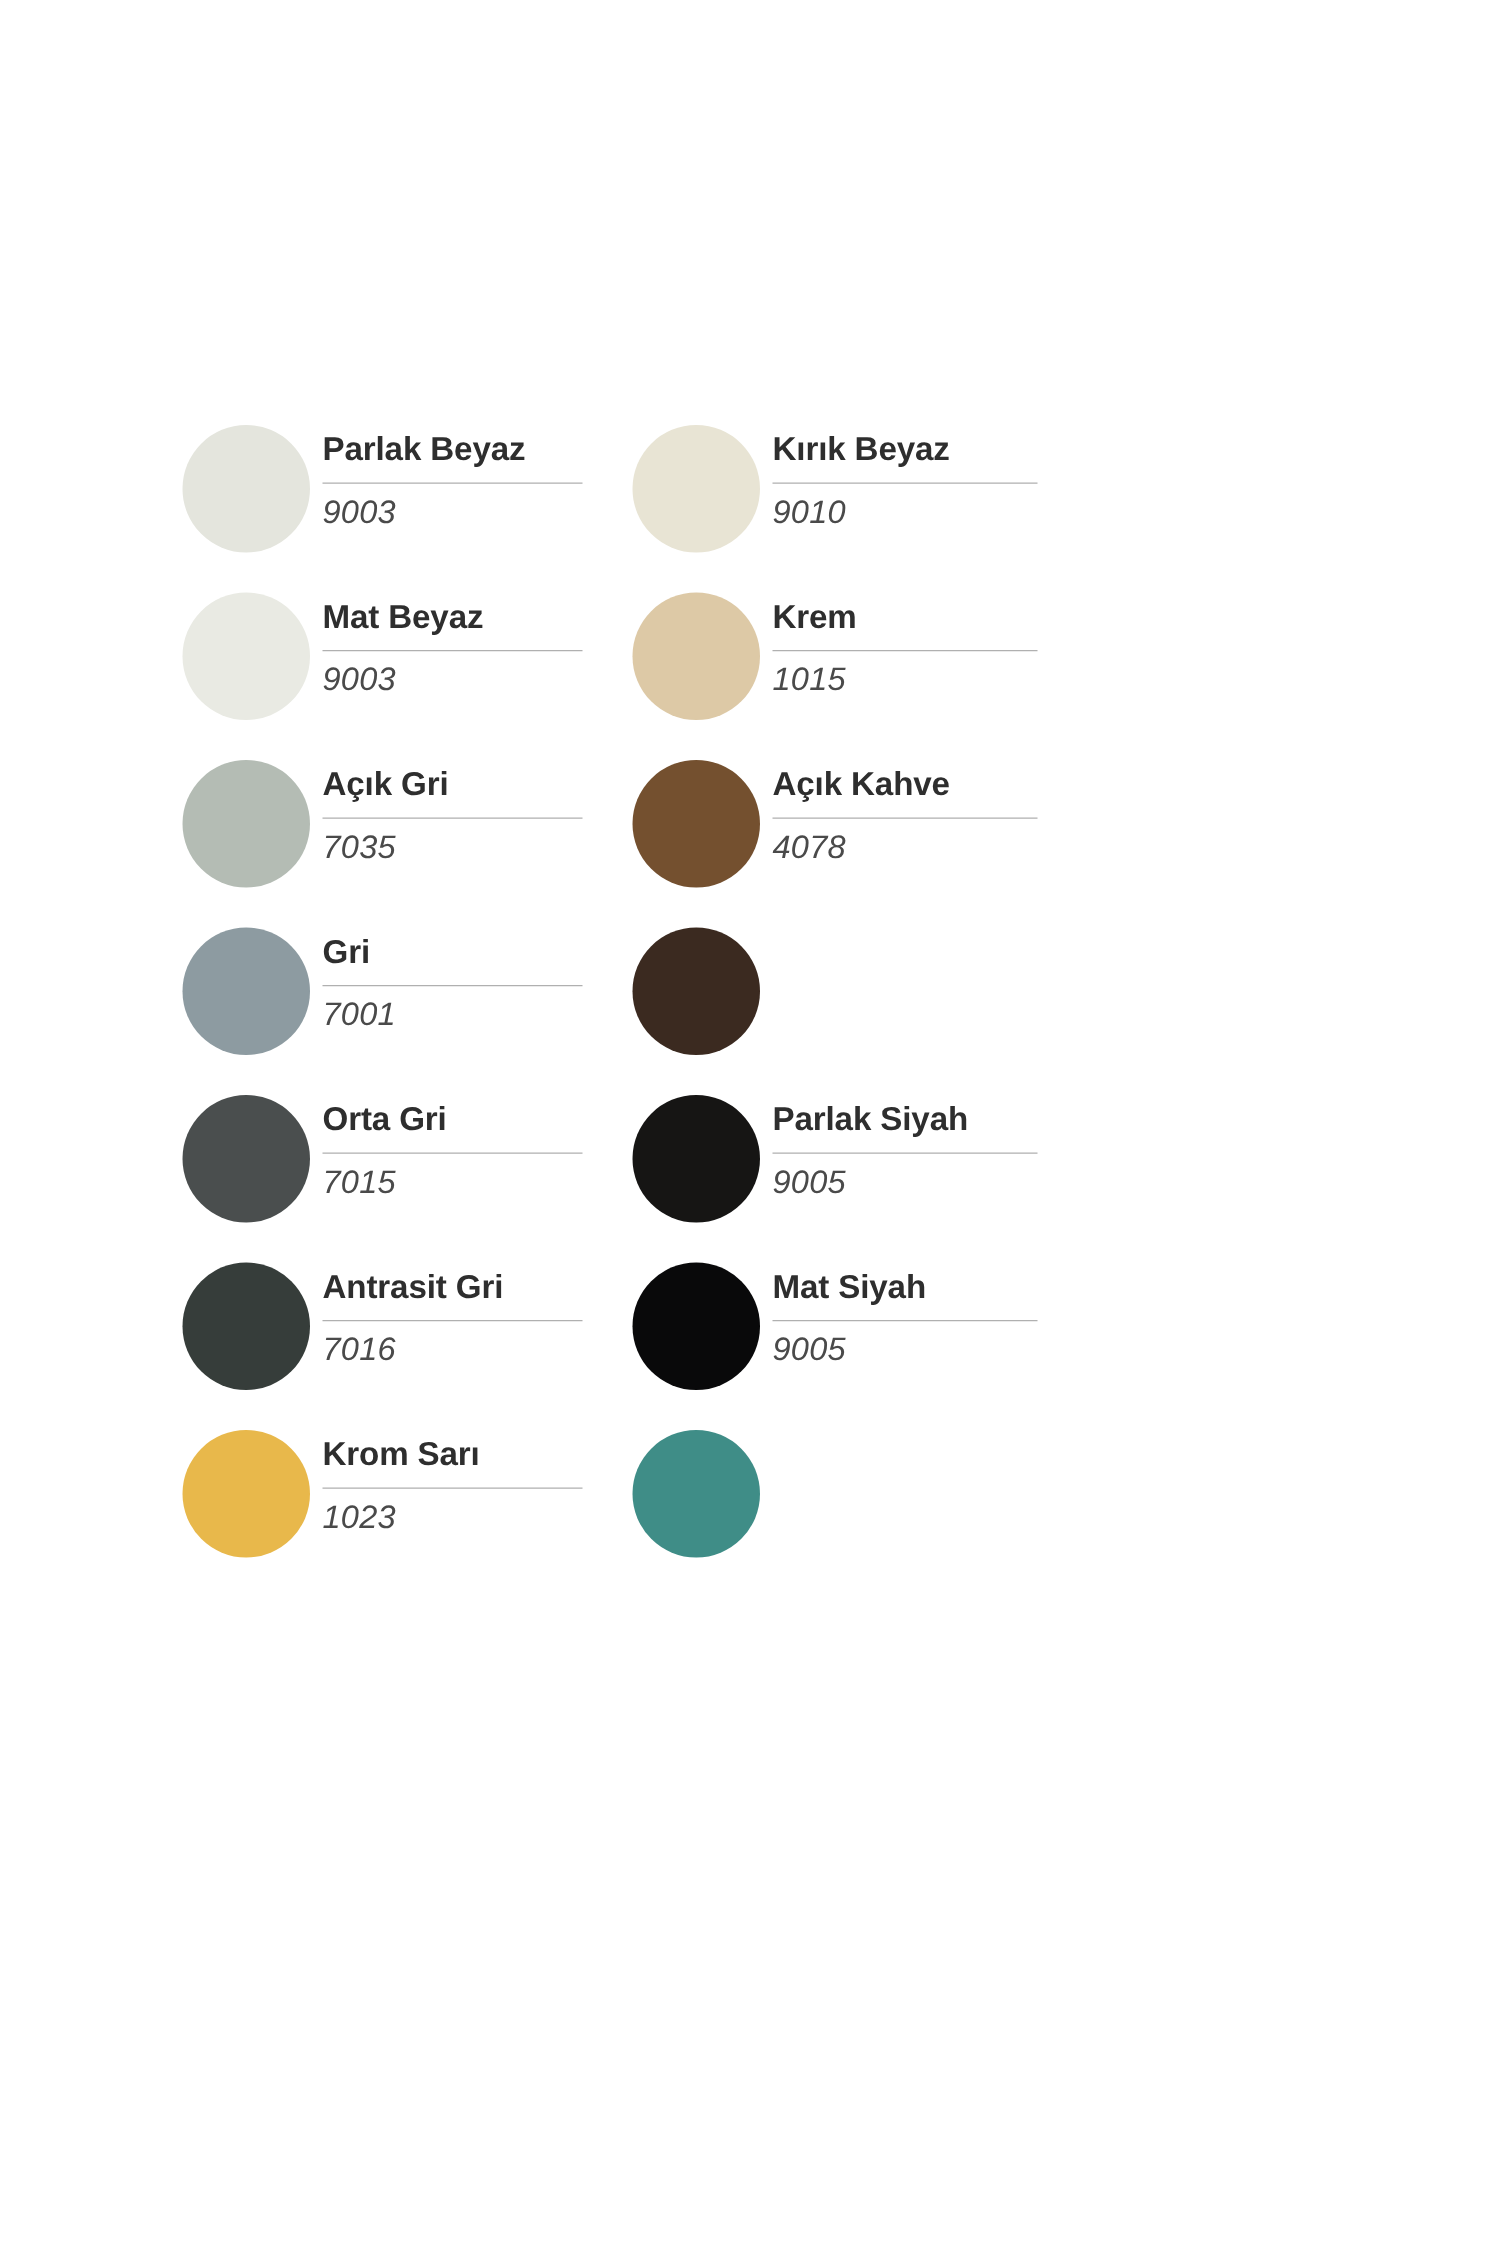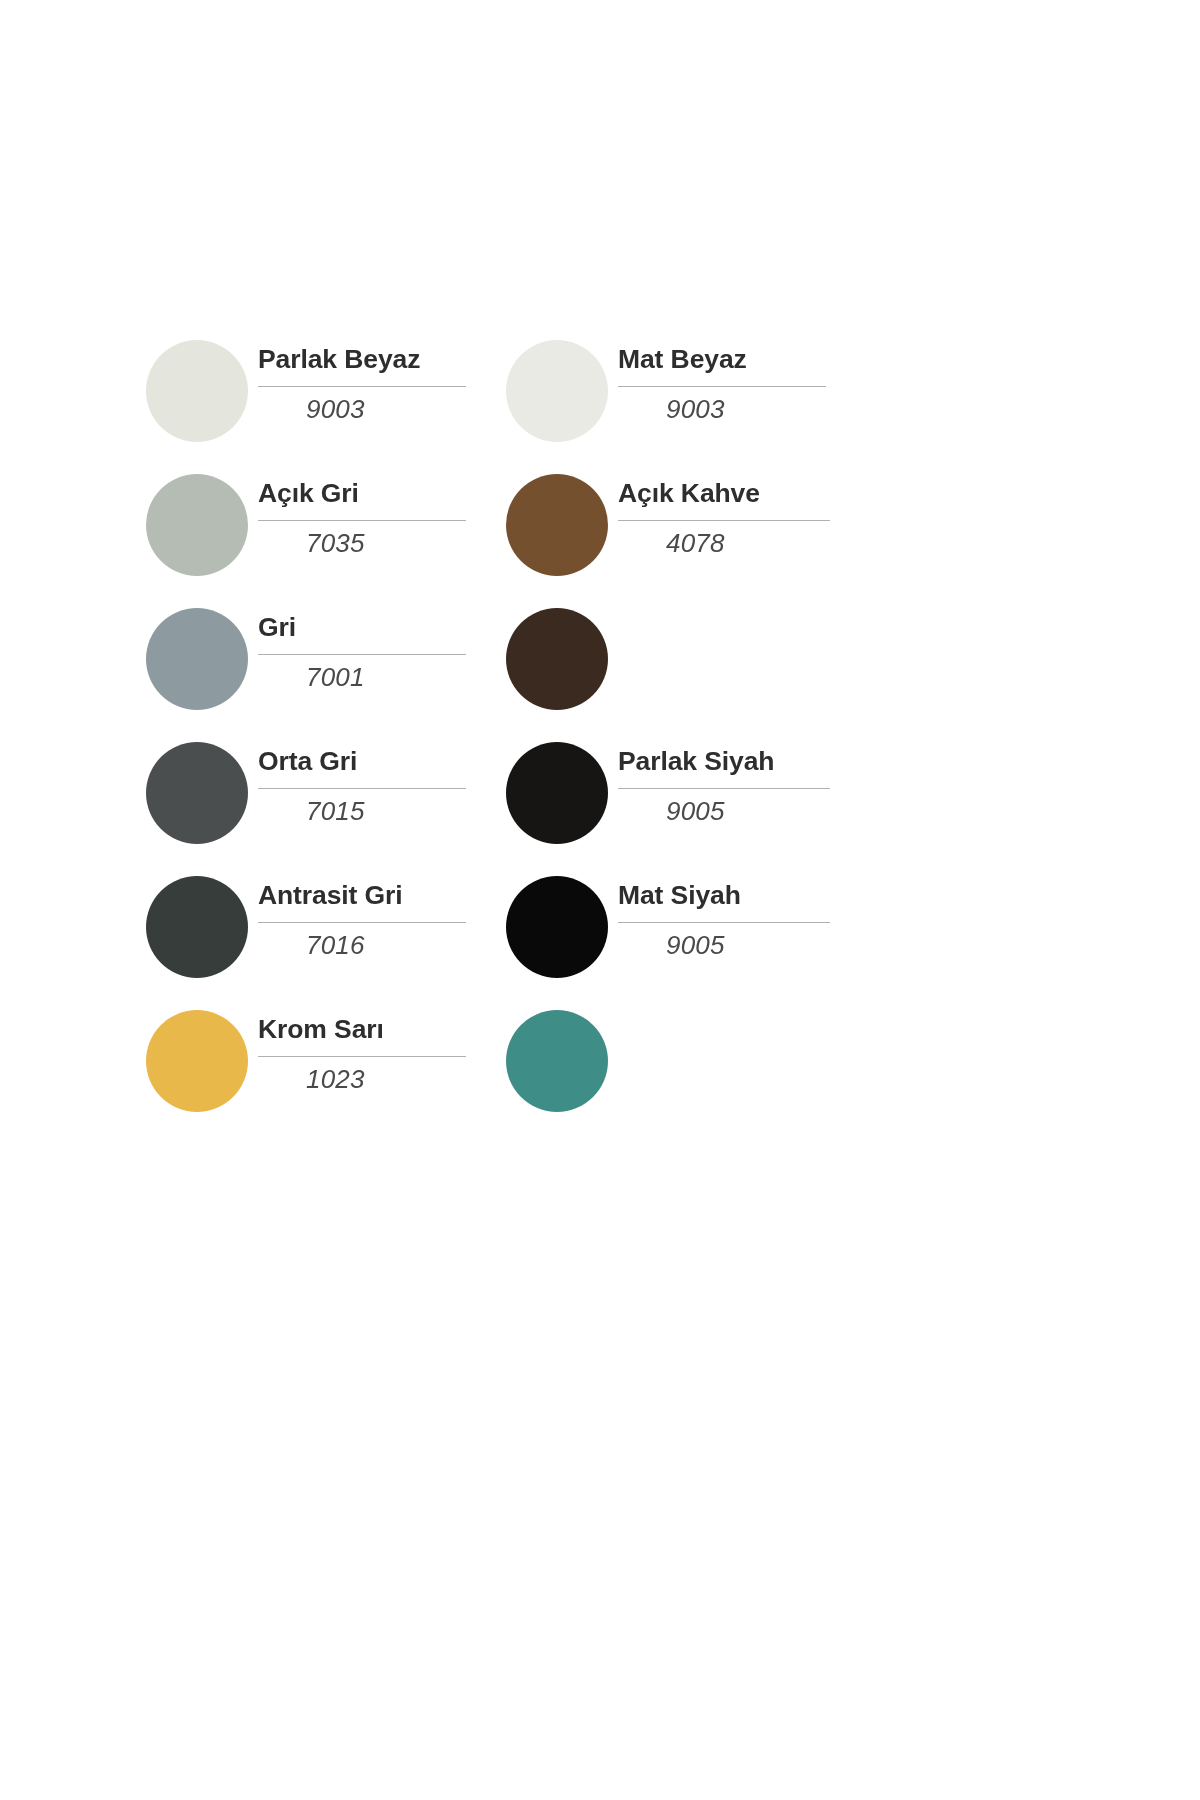--- a/index.html
+++ b/index.html
@@ -80,47 +80,62 @@
   .swatch-code {
     position: absolute;
     left: 0;
     top: 62px;
     font-size: 26px;
     font-style: italic;
     font-weight: 400;
     color: #4a4a4a;
     letter-spacing: 0.2px;
     white-space: nowrap;
-    margin-left: 48px;
   }
 
   
   .swatch-entry.col-right .swatch-rule {
     width: 212px;
   }
 </style>
 </head>
 <body>
 
 <div id="palette-sheet">
   <div id="swatch-grid">
       <div class="swatch-entry">
         <div class="swatch-dot" style="background: rgb(228, 229, 221);"></div>
         <div class="swatch-text">
           <div class="swatch-name">Parlak Beyaz</div>
           <div class="swatch-rule" style="background: rgb(176, 176, 176);"></div>
           <div class="swatch-code">9003</div>
         </div>
       </div>
+      <div class="swatch-entry col-right">
+        <div class="swatch-dot" style="background: rgb(232, 228, 212);"></div>
+        <div class="swatch-text">
+          <div class="swatch-name">Kırık Beyaz</div>
+          <div class="swatch-rule" style="background: rgb(176, 176, 176);"></div>
+          <div class="swatch-code">9010</div>
+        </div>
+      </div>
       <div class="swatch-entry">
         <div class="swatch-dot" style="background: rgb(233, 234, 227);"></div>
         <div class="swatch-text">
           <div class="swatch-name">Mat Beyaz</div>
           <div class="swatch-rule" style="background: rgb(176, 176, 176);"></div>
           <div class="swatch-code">9003</div>
+        </div>
+      </div>
+      <div class="swatch-entry col-right">
+        <div class="swatch-dot" style="background: rgb(221, 201, 166);"></div>
+        <div class="swatch-text">
+          <div class="swatch-name">Krem</div>
+          <div class="swatch-rule" style="background: rgb(176, 176, 176);"></div>
+          <div class="swatch-code">1015</div>
         </div>
       </div>
       <div class="swatch-entry">
         <div class="swatch-dot" style="background: rgb(180, 188, 180);"></div>
         <div class="swatch-text">
           <div class="swatch-name">Açık Gri</div>
           <div class="swatch-rule" style="background: rgb(176, 176, 176);"></div>
           <div class="swatch-code">7035</div>
         </div>
       </div>

